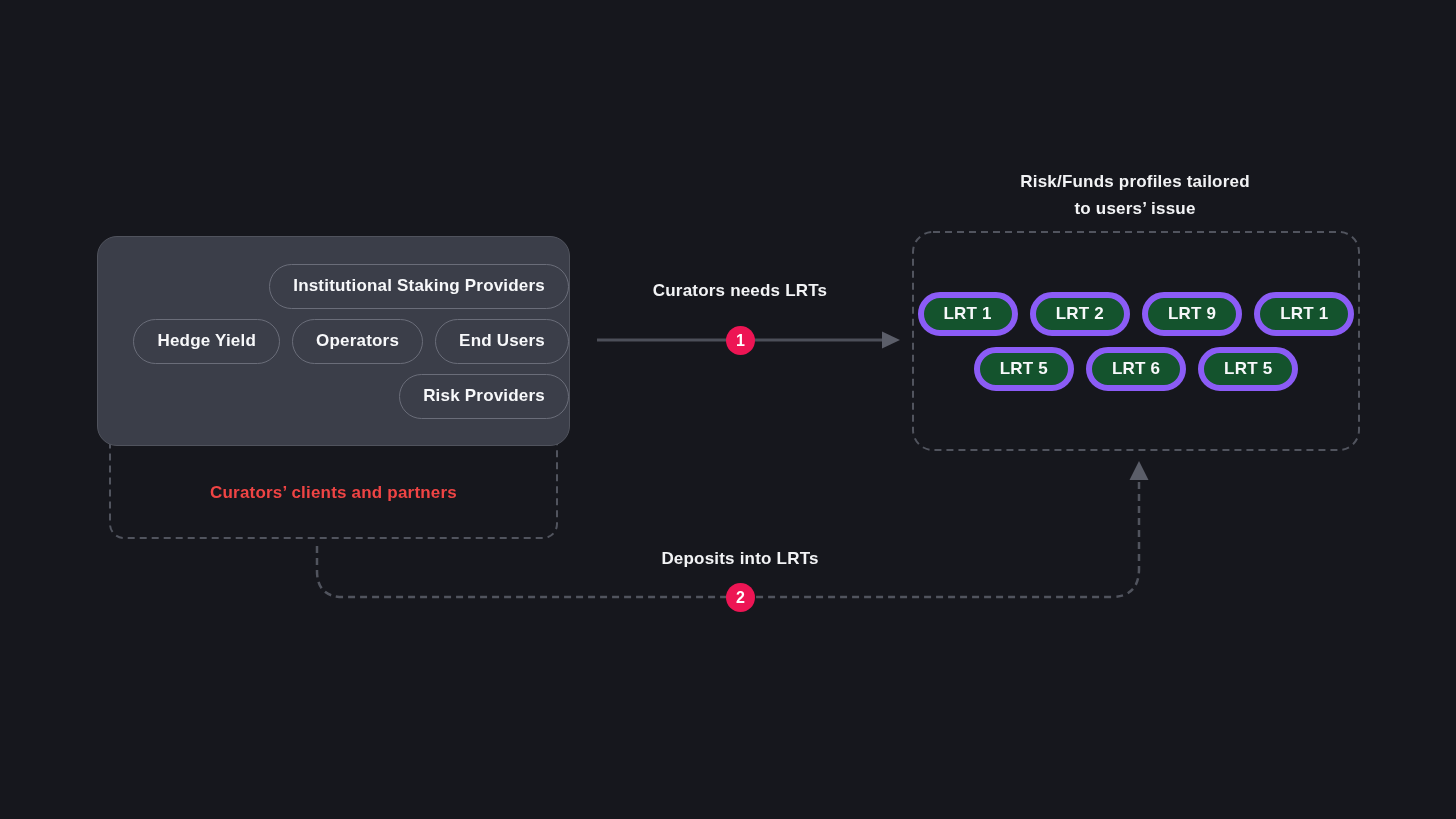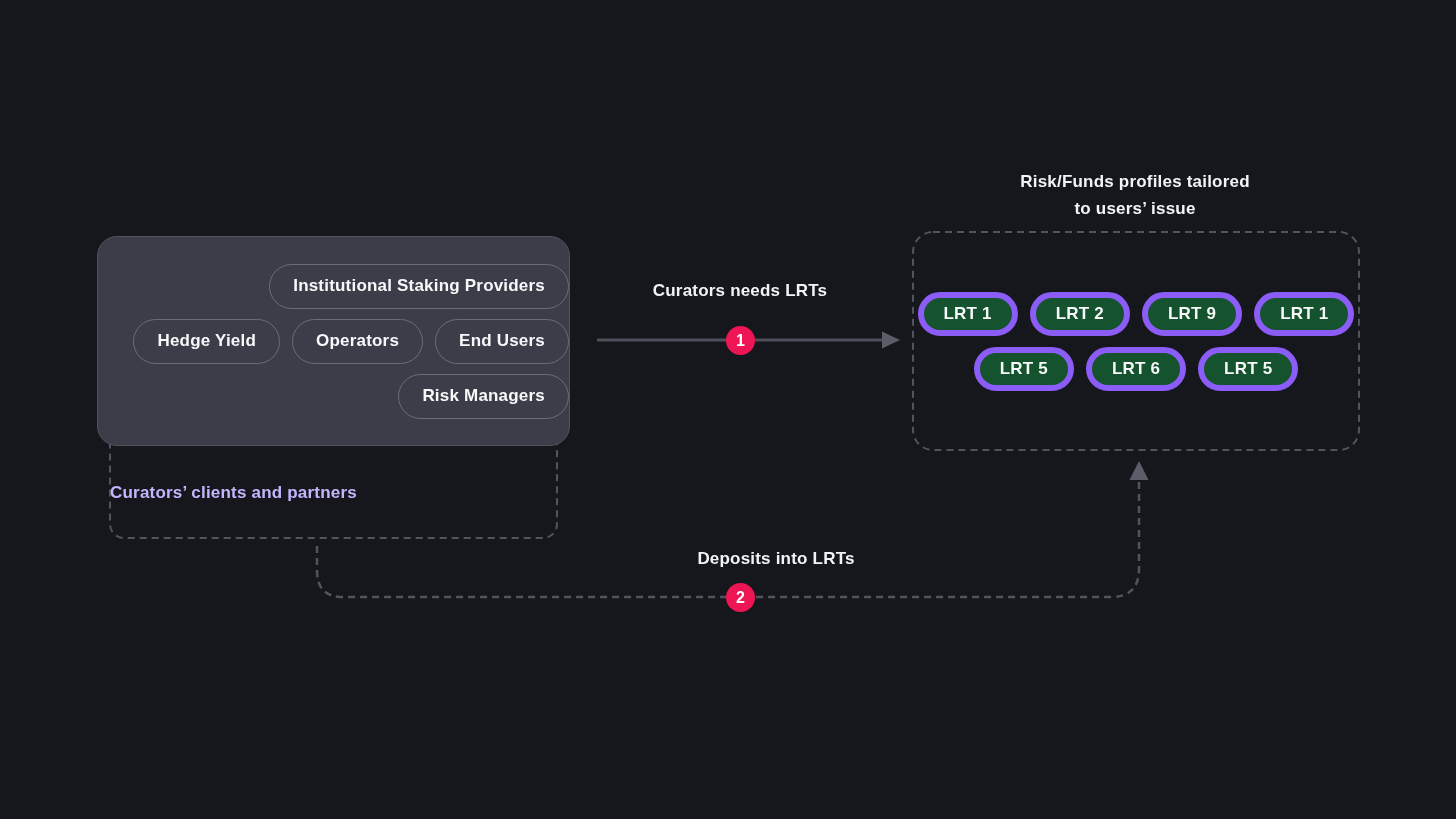--- a/index.html
+++ b/index.html
@@ -54,38 +54,38 @@
     color: #f7f8fa;
     font-size: 17px;
     font-weight: 700;
     letter-spacing: 0.2px;
     white-space: nowrap;
   }
   .left-caption {
     position: absolute;
     left: 110px; top: 483px;
     width: 447px;
-    text-align: left;
-    color: #c4b5fd;
+    text-align: center;
+    color: #ef4444;
     font-size: 17px;
     font-weight: 600;
     letter-spacing: 0.2px;
     z-index: 2;
   }
   .flow-label {
     position: absolute;
     text-align: center;
     color: #f2f3f5;
     font-size: 17px;
     font-weight: 600;
     letter-spacing: 0.2px;
     z-index: 2;
   }
   .flow1-label { left: 590px; top: 281px; width: 300px; }
-  .flow2-label { left: 626px; top: 549px; width: 300px; }
+  .flow2-label { left: 590px; top: 549px; width: 300px; }
   .badge {
     position: absolute;
     width: 29px; height: 29px;
     border-radius: 50%;
     background: #ed1554;
     color: #ffffff;
     font-size: 16px;
     font-weight: 700;
     display: flex;
     align-items: center;
@@ -151,21 +151,21 @@
   <div class="left-box">
     <div class="pill-row">
       <div class="pill">Institutional Staking Providers</div>
     </div>
     <div class="pill-row">
       <div class="pill">Hedge Yield</div>
       <div class="pill">Operators</div>
       <div class="pill">End Users</div>
     </div>
     <div class="pill-row">
-      <div class="pill">Risk Managers</div>
+      <div class="pill">Risk Providers</div>
     </div>
   </div>
 
   <div class="left-caption">Curators’ clients and partners</div>
 
   <div class="flow-label flow1-label">Curators needs LRTs</div>
   <div class="badge badge-1">1</div>
 
   <div class="right-title">
     <div>Risk/Funds profiles tailored</div>

